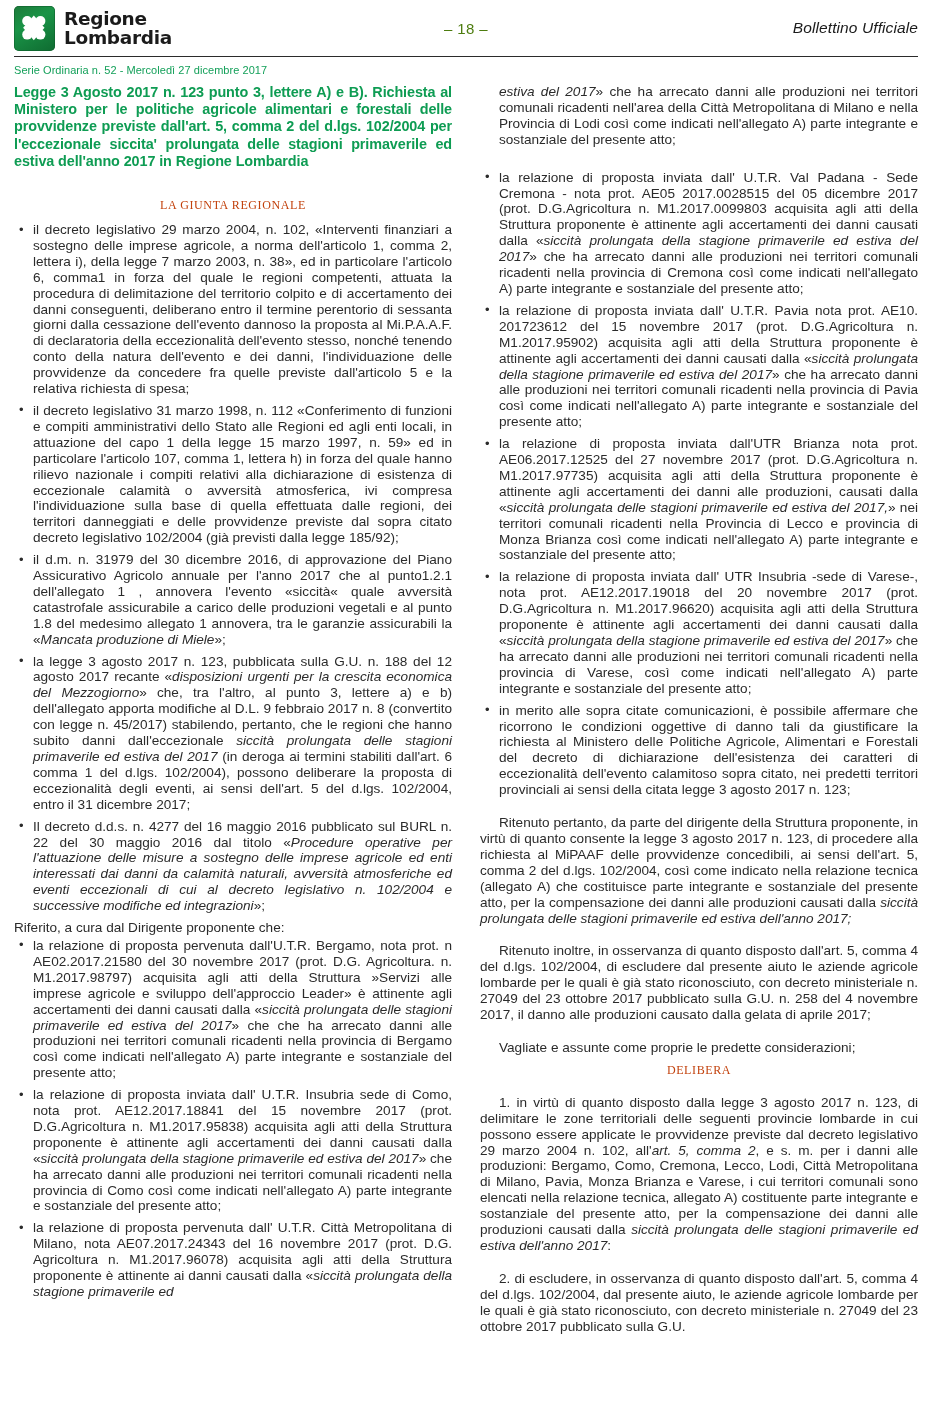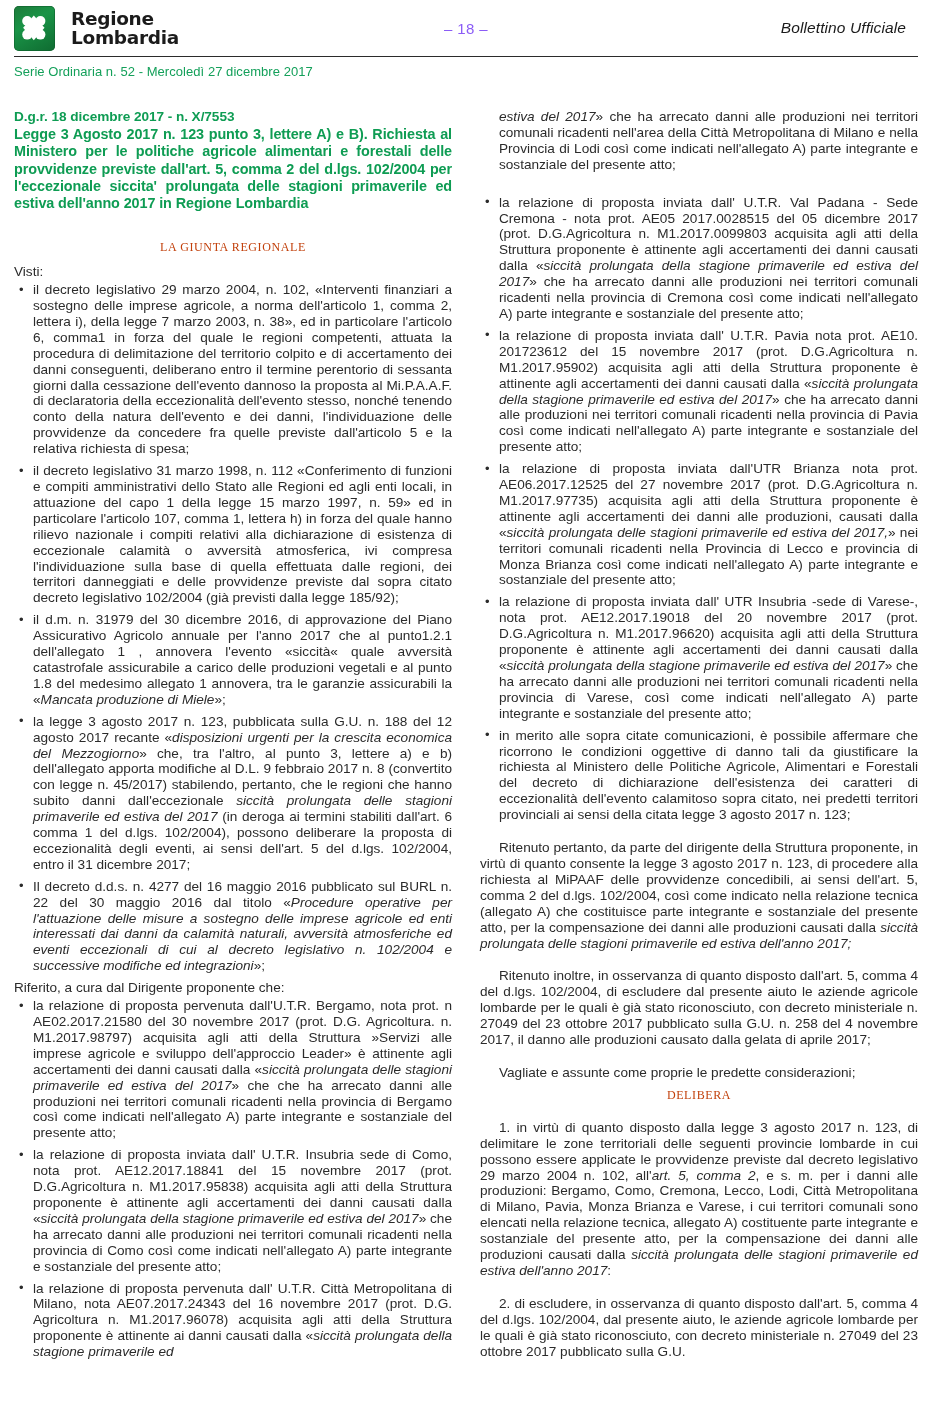--- a/index.html
+++ b/index.html
@@ -27,21 +27,21 @@
   
   .masthead {
     height: 56px;
     display: flex;
     align-items: center;
     position: relative;
   }
   .logo-block {
     display: flex;
     align-items: center;
-    gap: 16px;
+    gap: 9px;
   }
   .logo-mark {
     width: 41px;
     height: 45px;
     border-radius: 5px;
     background: linear-gradient(150deg, #1d7a3a 0%, #1a9447 38%, #0f6b31 100%);
     position: relative;
     flex: none;
     box-shadow: 0 0 0 0.5px #0c5a29 inset;
   }
@@ -52,40 +52,40 @@
     font-size: 18.5px;
     line-height: 19.5px;
     letter-spacing: -0.3px;
     color: #1b1b1b;
   }
   .page-folio {
     position: absolute;
     left: 0; right: 0;
     text-align: center;
     font-size: 15px;
-    color: #8b5cf6;
+    color: #4d7c0f;
     letter-spacing: 0.4px;
   }
   .masthead-right {
     position: absolute;
-    right: 12px;
+    right: 0;
     font-size: 15.5px;
     font-style: italic;
     color: #1b1b1b;
     letter-spacing: 0.1px;
   }
   .rule {
     border-top: 1.6px solid #2b2b2b;
     margin: 0 0 7px 0;
   }
   .serie-line {
     color: #14a05a;
-    font-size: 13px;
+    font-size: 11px;
     letter-spacing: 0.05px;
-    margin-bottom: 30px;
+    margin-bottom: 8px;
   }
 
   
   .columns {
     display: flex;
     gap: 28px;
     align-items: flex-start;
   }
   .col {
     width: 438px;
@@ -182,25 +182,23 @@
     <div class="masthead-right">Bollettino Ufficiale</div>
   </div>
 
   <div class="rule"></div>
   <div class="serie-line">Serie Ordinaria n. 52 - Mercoledì 27 dicembre 2017</div>
 
   <div class="columns">
 
     <div class="col">
 
-      <div class="act-head">D.g.r. 18 dicembre 2017 - n. X/7553</div>
       <div class="act-title">Legge 3 Agosto 2017 n. 123 punto 3, lettere A) e B). Richiesta al Ministero per le politiche agricole alimentari e forestali delle provvidenze previste dall'art. 5, comma 2 del d.lgs. 102/2004 per l'eccezionale siccita' prolungata delle stagioni primaverile ed estiva dell'anno 2017 in Regione Lombardia</div>
       <div class="centered-head">LA GIUNTA REGIONALE</div>
 
-      <p class="body lead">Visti:</p>
 
       <ul class="bullets">
         <li class="body">il decreto legislativo 29 marzo 2004, n. 102, «Interventi finanziari a sostegno delle imprese agricole, a norma dell'articolo 1, comma 2, lettera i), della legge 7 marzo 2003, n. 38», ed in particolare l'articolo 6, comma1 in forza del quale le regioni competenti, attuata la procedura di delimitazione del territorio colpito e di accertamento dei danni conseguenti, deliberano entro il termine perentorio di sessanta giorni dalla cessazione dell'evento dannoso la proposta al Mi.P.A.A.F. di declaratoria della eccezionalità dell'evento stesso, nonché tenendo conto della natura dell'evento e dei danni, l'individuazione delle provvidenze da concedere fra quelle previste dall'articolo 5 e la relativa richiesta di spesa;</li>
         <li class="body">il decreto legislativo 31 marzo 1998, n. 112 «Conferimento di funzioni e compiti amministrativi dello Stato alle Regioni ed agli enti locali, in attuazione del capo 1 della legge 15 marzo 1997, n. 59» ed in particolare l'articolo 107, comma 1, lettera h) in forza del quale hanno rilievo nazionale i compiti relativi alla dichiarazione di esistenza di eccezionale calamità o avversità atmosferica, ivi compresa l'individuazione sulla base di quella effettuata dalle regioni, dei territori danneggiati e delle provvidenze previste dal sopra citato decreto legislativo 102/2004 (già previsti dalla legge 185/92);</li>
         <li class="body"><span>il d.m. n. 31979 del 30 dicembre 2016, di approvazione del Piano Assicurativo Agricolo annuale per l'anno 2017 che al punto1.2.1 dell'allegato 1 , annovera l'evento «siccità« quale avversità catastrofale assicurabile a carico delle produzioni vegetali e al punto 1.8 del medesimo allegato 1 annovera, tra le garanzie assicurabili la «</span><span class="it">Mancata produzione di Miele</span><span>»;</span></li>
         <li class="body"><span>la legge 3 agosto 2017 n. 123, pubblicata sulla G.U. n. 188 del 12 agosto 2017 recante «</span><span class="it">disposizioni urgenti per la crescita economica del Mezzogiorno</span><span>» che, tra l'altro, al punto 3, lettere a) e b) dell'allegato apporta modifiche al D.L. 9 febbraio 2017 n. 8 (convertito con legge n. 45/2017) stabilendo, pertanto, che le regioni che hanno subito danni dall'eccezionale </span><span class="it">siccità prolungata delle stagioni primaverile ed estiva del 2017</span><span> (in deroga ai termini stabiliti dall'art. 6 comma 1 del d.lgs. 102/2004), possono deliberare la proposta di eccezionalità degli eventi, ai sensi dell'art. 5 del d.lgs. 102/2004, entro il 31 dicembre 2017;</span></li>
         <li class="body"><span>Il decreto d.d.s. n. 4277 del 16 maggio 2016 pubblicato sul BURL n. 22 del 30 maggio 2016 dal titolo «</span><span class="it">Procedure operative per l'attuazione delle misure a sostegno delle imprese agricole ed enti interessati dai danni da calamità naturali, avversità atmosferiche ed eventi eccezionali di cui al decreto legislativo n. 102/2004 e successive modifiche ed integrazioni</span><span>»;</span></li>
       </ul>
 
       <p class="body lead">Riferito, a cura dal Dirigente proponente che:</p>

